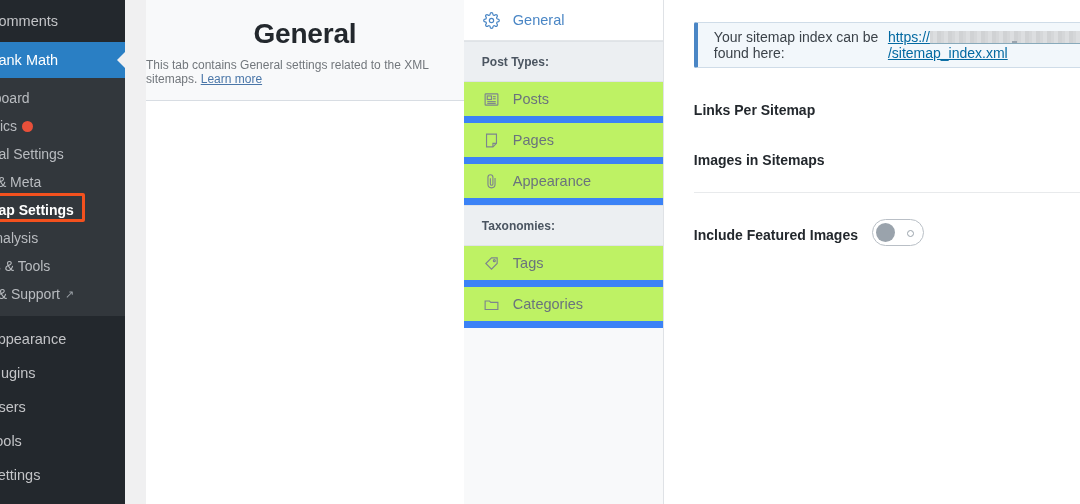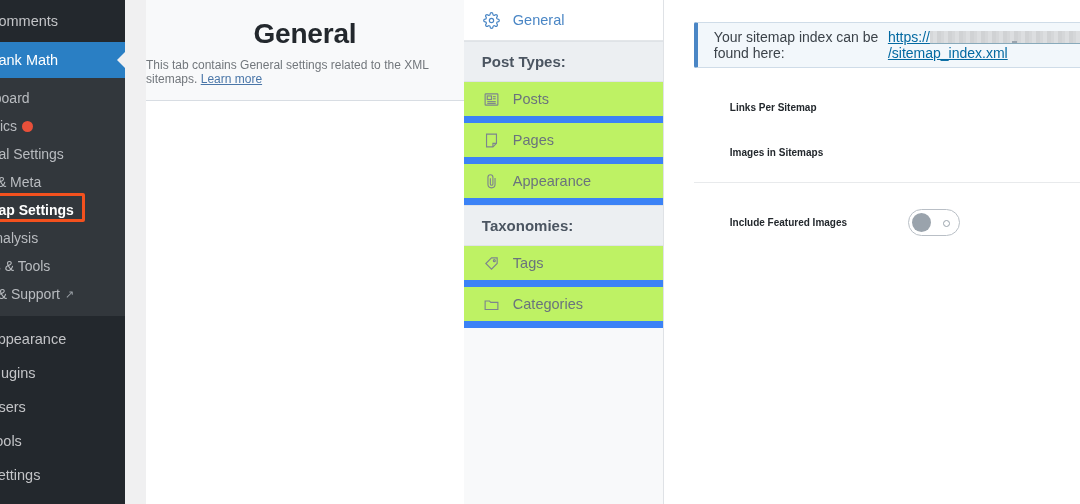--- a/index.html
+++ b/index.html
@@ -146,21 +146,21 @@
   .nav-item.active {
     background: #ffffff;
     color: #4a86c5;
     border-bottom: 1px solid #e3e6e9;
   }
   .nav-head {
     height: 41px;
     display: flex;
     align-items: center;
     padding-left: 18px;
-    font-size: 15px;
+    font-size: 12px;
     font-weight: bold;
     color: #4b5561;
     background: #eceff2;
     border-bottom: 1px solid #dfe3e7;
     border-top: 1px solid #dfe3e7;
   }
   .nav-icon {
     width: 19px; height: 19px;
     display: inline-flex;
     align-items: center;
@@ -212,25 +212,24 @@
   }
 
   .field-row {
     display: flex;
     margin-top: 26px;
     padding-right: 0;
   }
   .field-label {
     width: 178px;
     flex: 0 0 178px;
-    font-size: 10px;
+    font-size: 14px;
     font-weight: bold;
     color: #23282d;
     padding-top: 8px;
-    margin-left: 36px;
   }
   .field-ctrl { flex: 1 1 auto; min-width: 0; }
   .text-input {
     display: block;
     width: 640px;
     height: 41px;
     border: 1px solid #c3c9d0;
     border-radius: 4px;
     padding: 0 13px;
     font-size: 14.5px;

